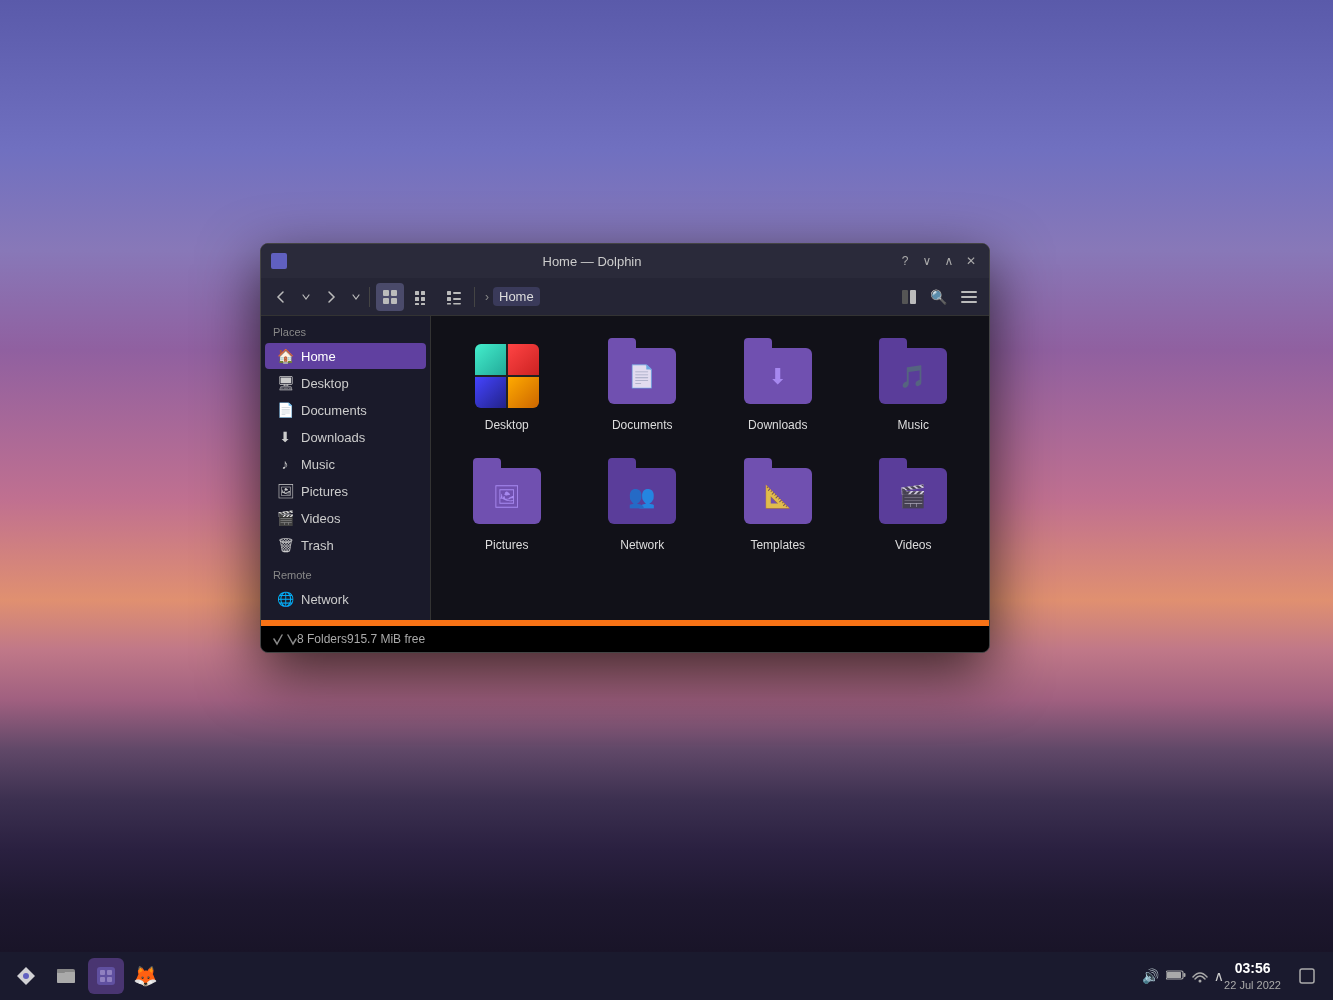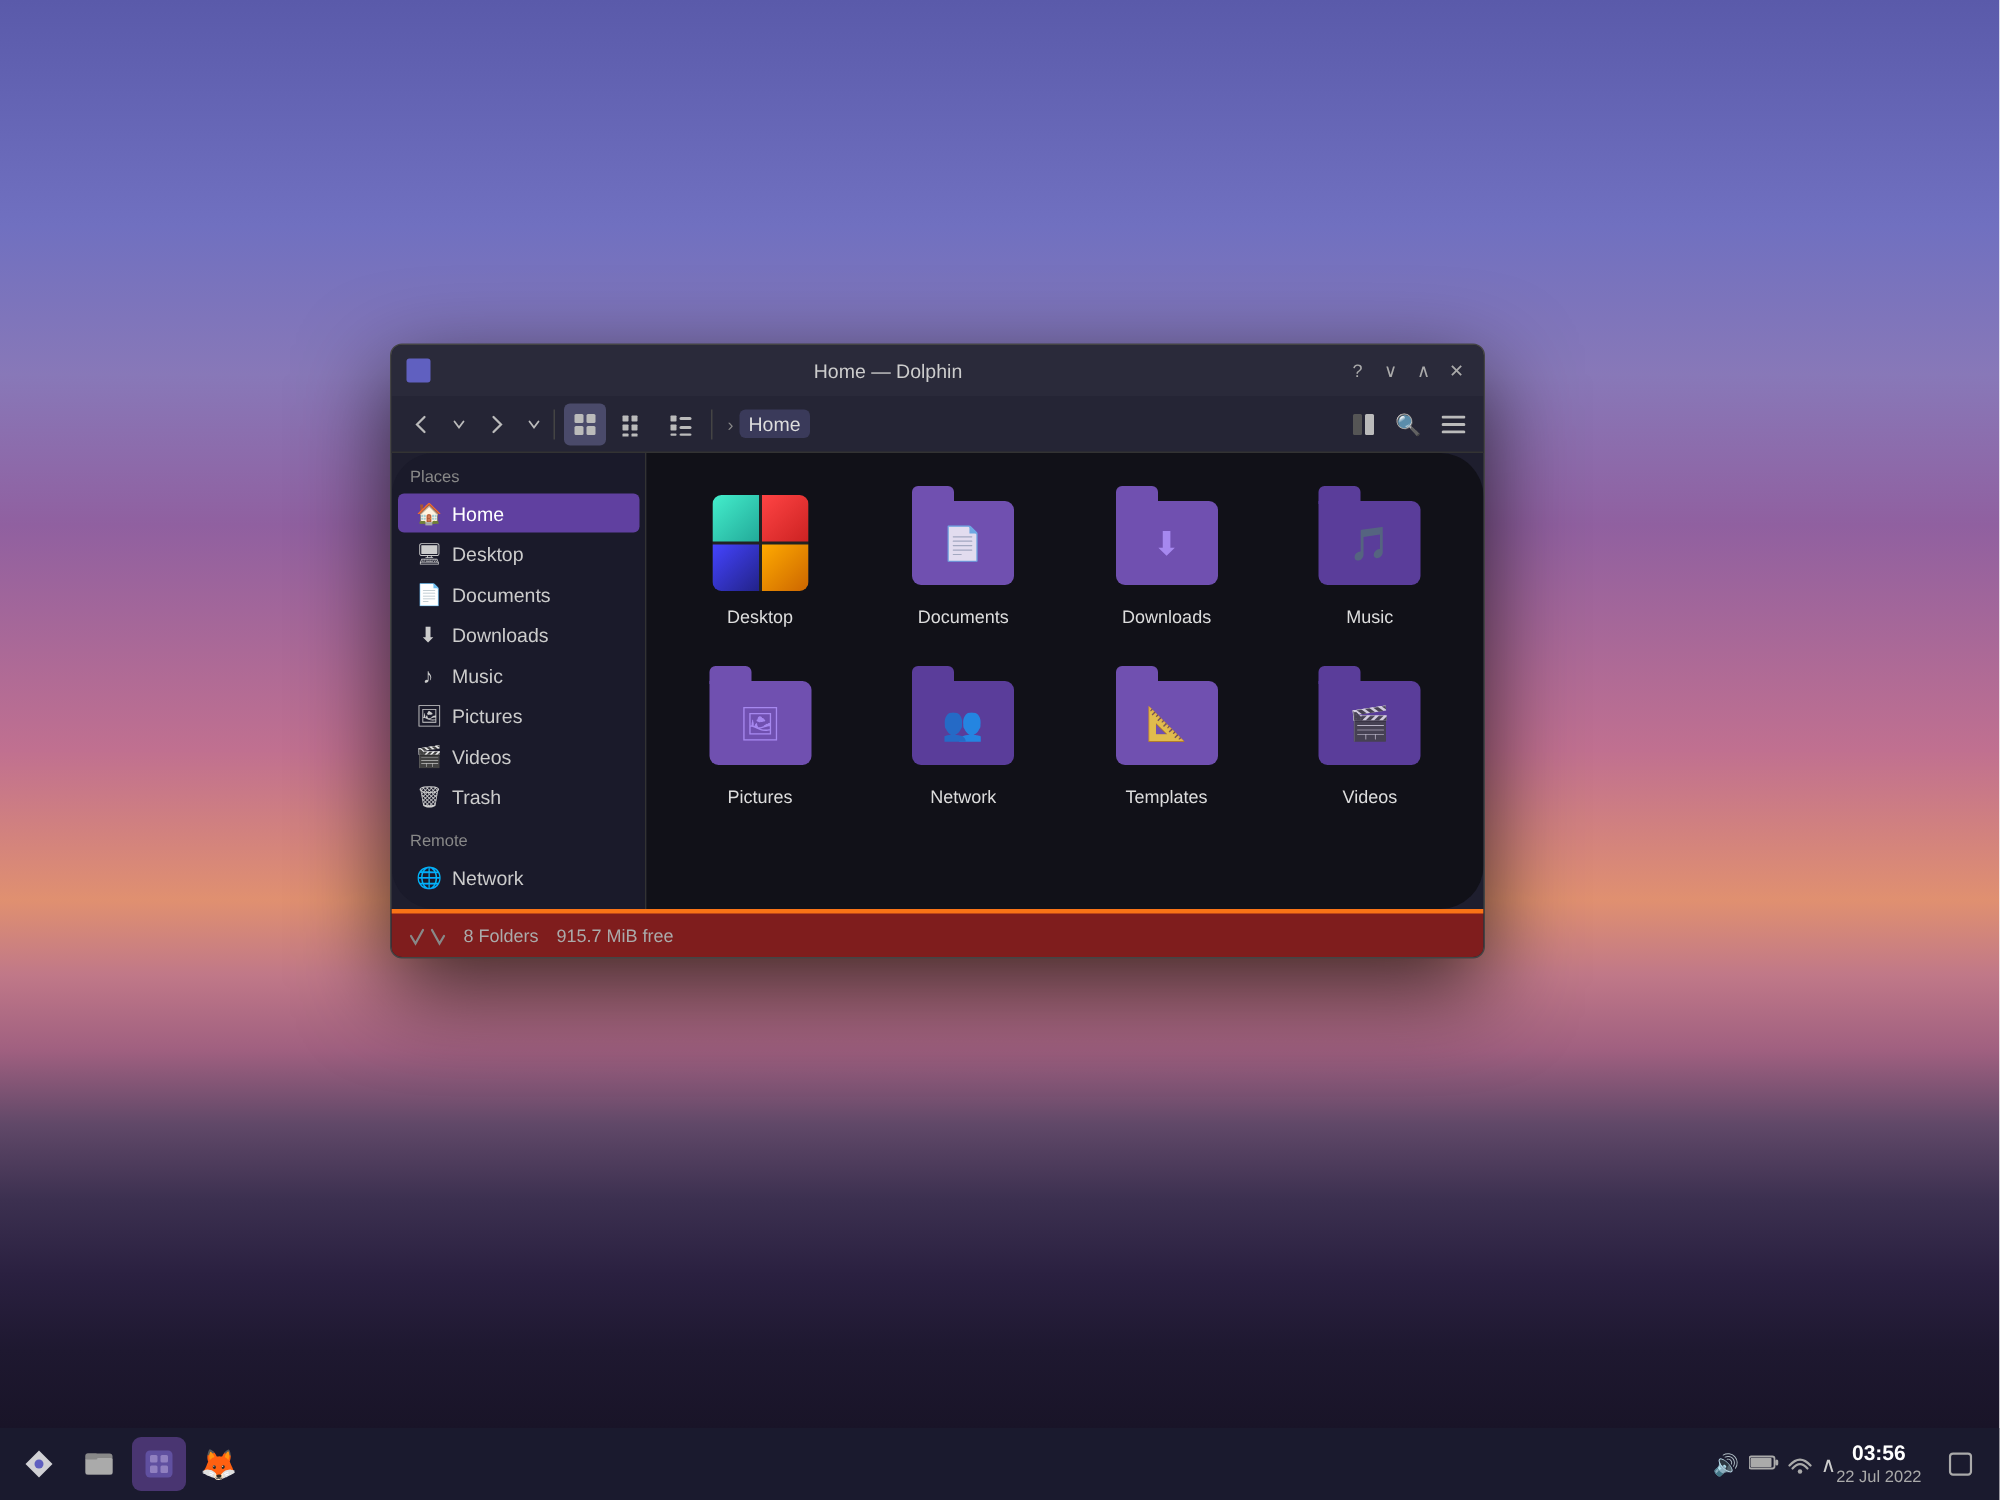--- a/index.html
+++ b/index.html
@@ -84,21 +84,21 @@
       gap: 6px;
     }
     .sys-icon {
       color: #ccc;
       font-size: 14px;
     }
 
     
     .dolphin-window {
       position: absolute;
-      top: 229px;
+      top: 243px;
       left: 260px;
       width: 730px;
       height: 410px;
       background: #1e1e2e;
       border-radius: 8px;
       box-shadow: 0 20px 60px rgba(0,0,0,0.7);
       display: flex;
       flex-direction: column;
       overflow: hidden;
       border: 1px solid #444;
@@ -197,21 +197,20 @@
       display: flex;
       align-items: center;
       gap: 2px;
     }
 
     
     .main-area {
       display: flex;
       flex: 1;
       overflow: hidden;
-      border-radius: 29px;
     }
 
     
     .sidebar {
       width: 170px;
       background: #1a1a2a;
       overflow-y: auto;
       flex-shrink: 0;
       border-right: 1px solid #333;
     }
@@ -326,29 +325,28 @@
       background: #222;
     }
     .desktop-icon-grid div:nth-child(1) { background: linear-gradient(135deg, #4ec, #2a9); }
     .desktop-icon-grid div:nth-child(2) { background: linear-gradient(135deg, #f44, #c22); }
     .desktop-icon-grid div:nth-child(3) { background: linear-gradient(135deg, #44f, #228); }
     .desktop-icon-grid div:nth-child(4) { background: linear-gradient(135deg, #fa0, #c60); }
 
     
     .status-bar {
       height: 32px;
-      background: #7f1d1d;
+      background: #000000;
       display: flex;
       align-items: center;
       padding: 0 12px;
       font-size: 12px;
       color: #aaa;
       flex-shrink: 0;
-      border-top: 3px solid #f97316;
-      gap: 12px;
+      border-top: 6px solid #f97316;
     }
     .status-folders {
       flex-shrink: 0;
     }
     .status-zoom {
       display: flex;
       align-items: center;
       gap: 8px;
       flex: 1;
       justify-content: center;

